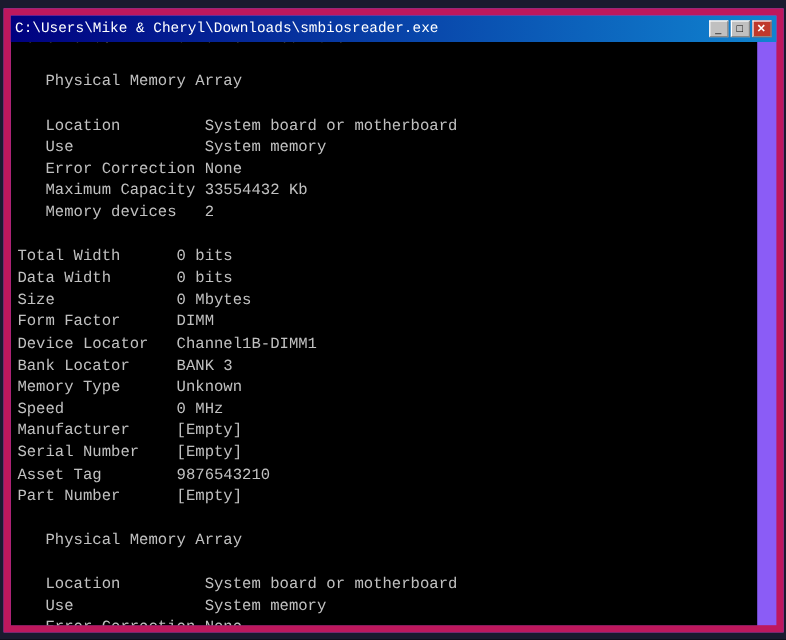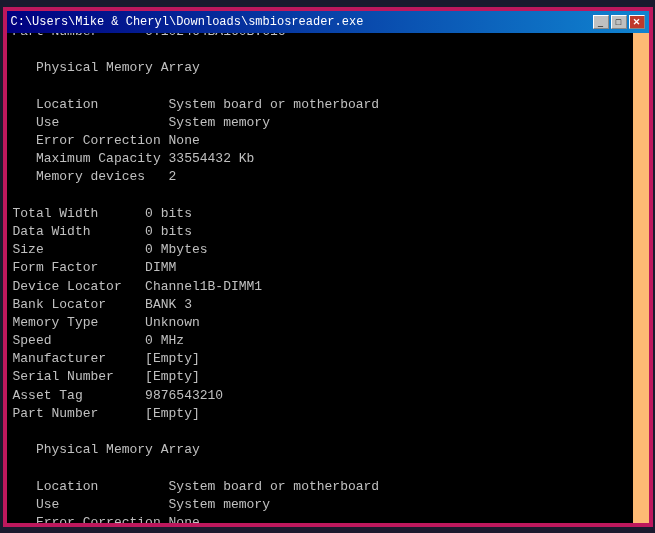--- a/index.html
+++ b/index.html
@@ -15,24 +15,24 @@
       display: flex;
       justify-content: center;
       align-items: center;
       width: 655px;
       height: 533px;
     }
 
     .window {
       width: 650px;
       height: 520px;
-      border: 4px solid #be185d;
+      border: 6px solid #be185d;
       display: flex;
       flex-direction: column;
-      background: #fdba74;
+      background: #8b5cf6;
     }
 
     .title-bar {
       background: linear-gradient(to right, #000080, #1084d0);
       height: 22px;
       display: flex;
       align-items: center;
       justify-content: space-between;
       padding: 0 4px;
       flex-shrink: 0;

